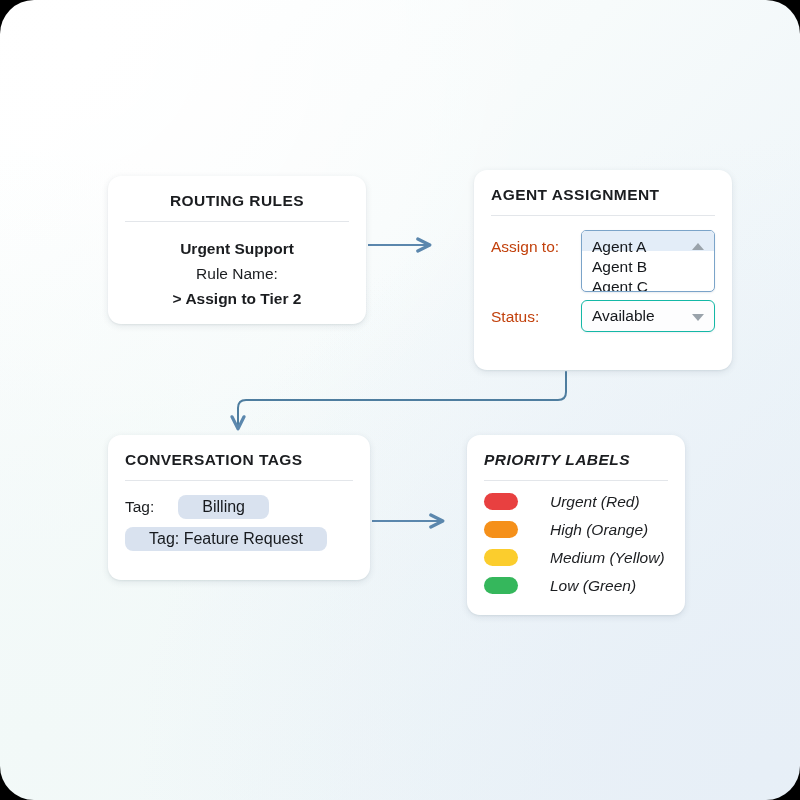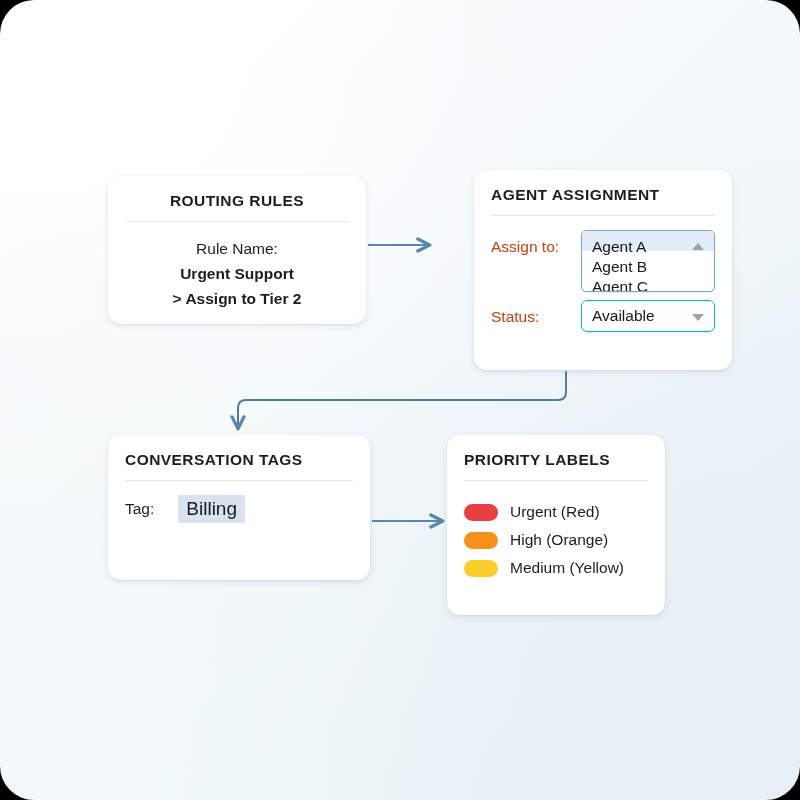--- a/index.html
+++ b/index.html
@@ -142,35 +142,36 @@
 
   
   #card-tags { left: 108px; top: 435px; width: 262px; height: 145px; }
   .tag-rows { display: flex; flex-wrap: wrap; align-items: center; gap: 8px 24px; }
   .tag-prefix {
     font-size: 15.5px;
     color: #1b1d20;
     white-space: nowrap;
   }
   .chip {
-    font-size: 19px;
+    font-size: 16px;
     color: #171a1e;
     background: #d9e2ef;
-    border-radius: 0;
-    padding: 3px 8px;
-    white-space: nowrap;
-  }
-
-  
-  #card-priority { left: 447px; top: 435px; width: 218px; height: 180px; }
+    border-radius: 8px;
+    padding: 3px 24px;
+    white-space: nowrap;
+  }
+
+  
+  #card-priority { left: 467px; top: 435px; width: 218px; height: 180px; font-style: italic; }
   .priority-list { margin-top: -2px; }
   .priority-row {
     display: flex;
-    align-items: flex-end;
+    align-items: flex-start;
     height: 28px;
+    gap: 20px;
   }
   .swatch {
     width: 34px;
     height: 17px;
     border-radius: 9px;
     flex: none;
     margin-right: 12px;
   }
   .priority-text {
     font-size: 15.5px;
@@ -194,22 +195,22 @@
 
     <path d="M566,372 L566,392 Q566,400 558,400 L246,400 Q238,400 238,408 L238,428" fill="none" stroke="#4e7d9f" stroke-width="2" stroke-linecap="round" marker-end="url(#arrow)"></path>
 
     <path d="M372,521 L442,521" fill="none" stroke="#5b87ad" stroke-width="2" marker-end="url(#arrow)"></path>
   </svg>
 
   <div class="card" id="card-routing">
     <div class="card-title">ROUTING RULES</div>
     <div class="card-divider"></div>
     <div>
+      <div class="rule-line bold">Urgent Support</div>
       <div class="rule-line">Rule Name:</div>
-      <div class="rule-line bold">Urgent Support</div>
       <div class="rule-line bold">&gt; Assign to Tier 2</div>
     </div>
   </div>
 
   <div class="card" id="card-agent">
     <div class="card-title">AGENT ASSIGNMENT</div>
     <div class="card-divider"></div>
 
     <div class="field-row">
       <div class="field-label">Assign to:</div>
@@ -229,35 +230,40 @@
       </div>
     </div>
   </div>
 
   <div class="card" id="card-tags">
     <div class="card-title">CONVERSATION TAGS</div>
     <div class="card-divider"></div>
     <div class="tag-rows">
       <span class="tag-prefix">Tag:</span>
       <span class="chip">Billing</span>
+      <span class="chip">Tag: Feature Request</span>
     </div>
   </div>
 
   <div class="card" id="card-priority">
     <div class="card-title">PRIORITY LABELS</div>
     <div class="card-divider"></div>
     <div class="priority-list">
       <div class="priority-row">
         <span class="swatch" style="background: rgb(232, 64, 64);"></span>
         <span class="priority-text">Urgent (Red)</span>
       </div>
       <div class="priority-row">
         <span class="swatch" style="background: rgb(245, 144, 26);"></span>
         <span class="priority-text">High (Orange)</span>
       </div>
       <div class="priority-row">
         <span class="swatch" style="background: rgb(251, 205, 45);"></span>
         <span class="priority-text">Medium (Yellow)</span>
       </div>
+      <div class="priority-row">
+        <span class="swatch" style="background: rgb(53, 183, 92);"></span>
+        <span class="priority-text">Low (Green)</span>
+      </div>
     </div>
   </div>
 
 </div>
 
 </body></html>

